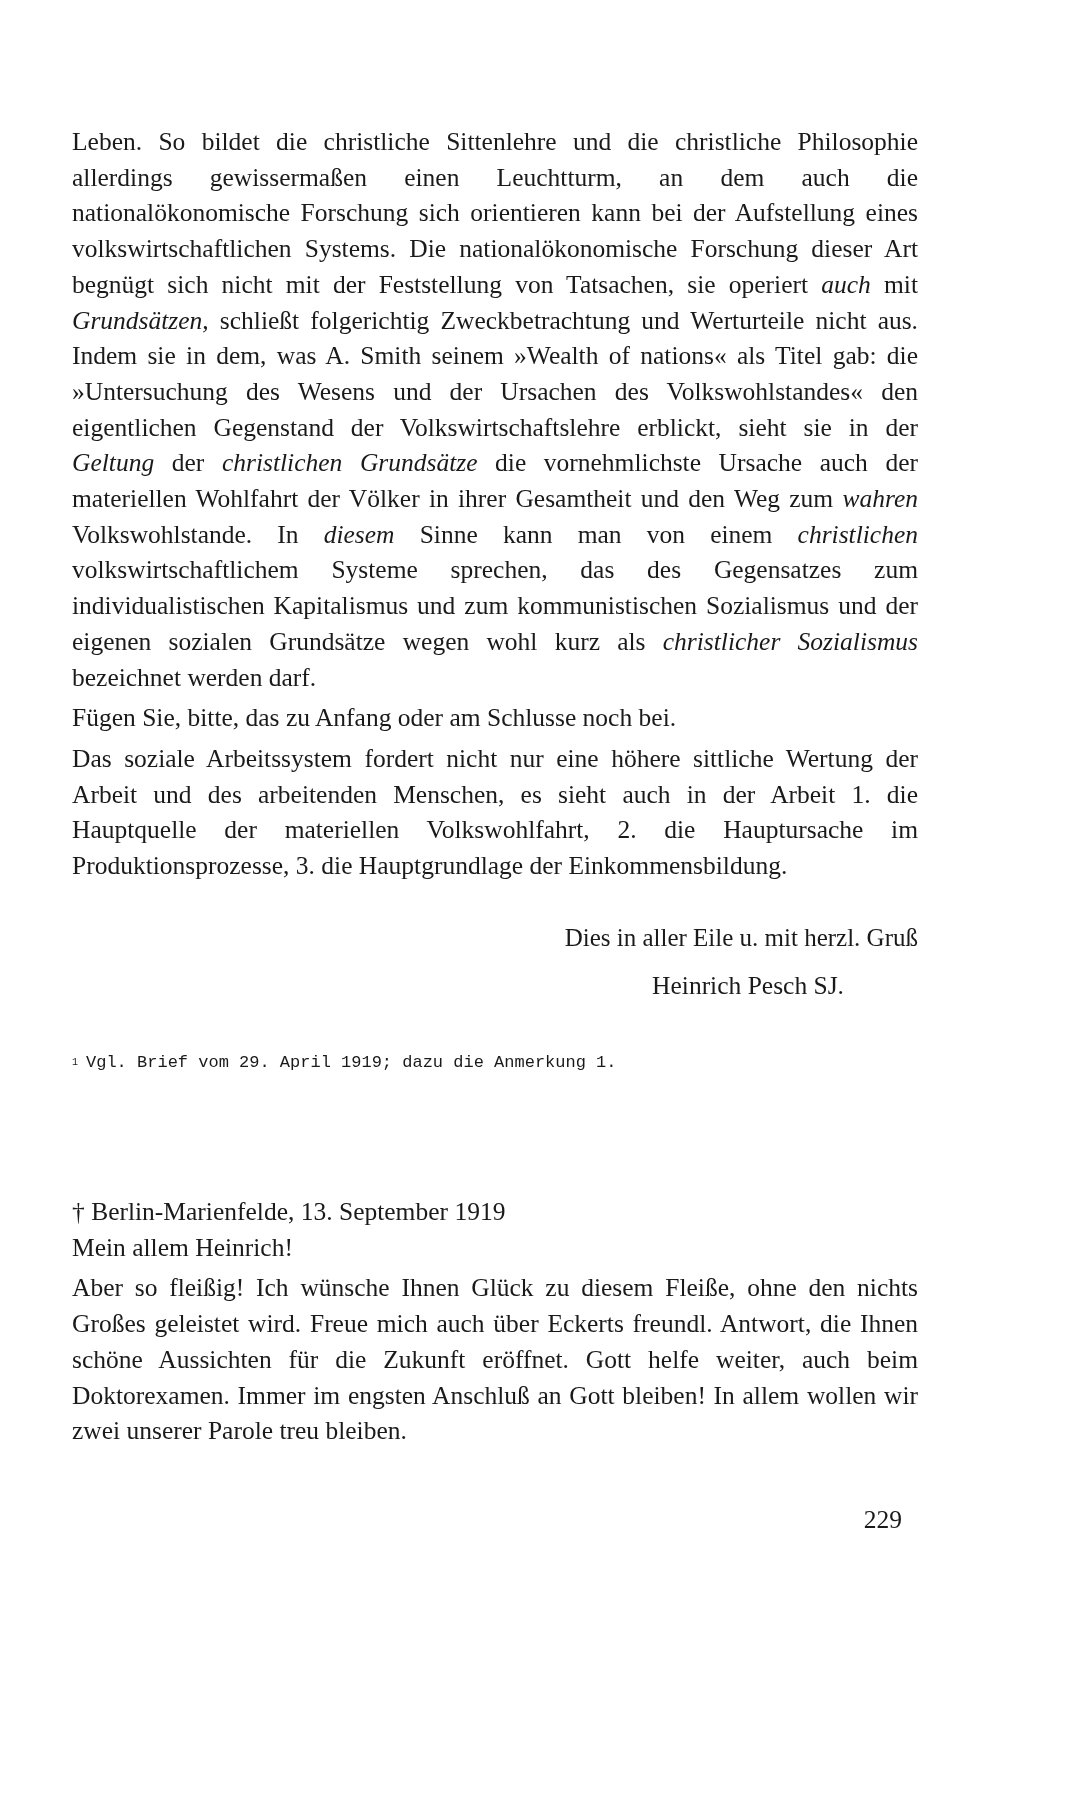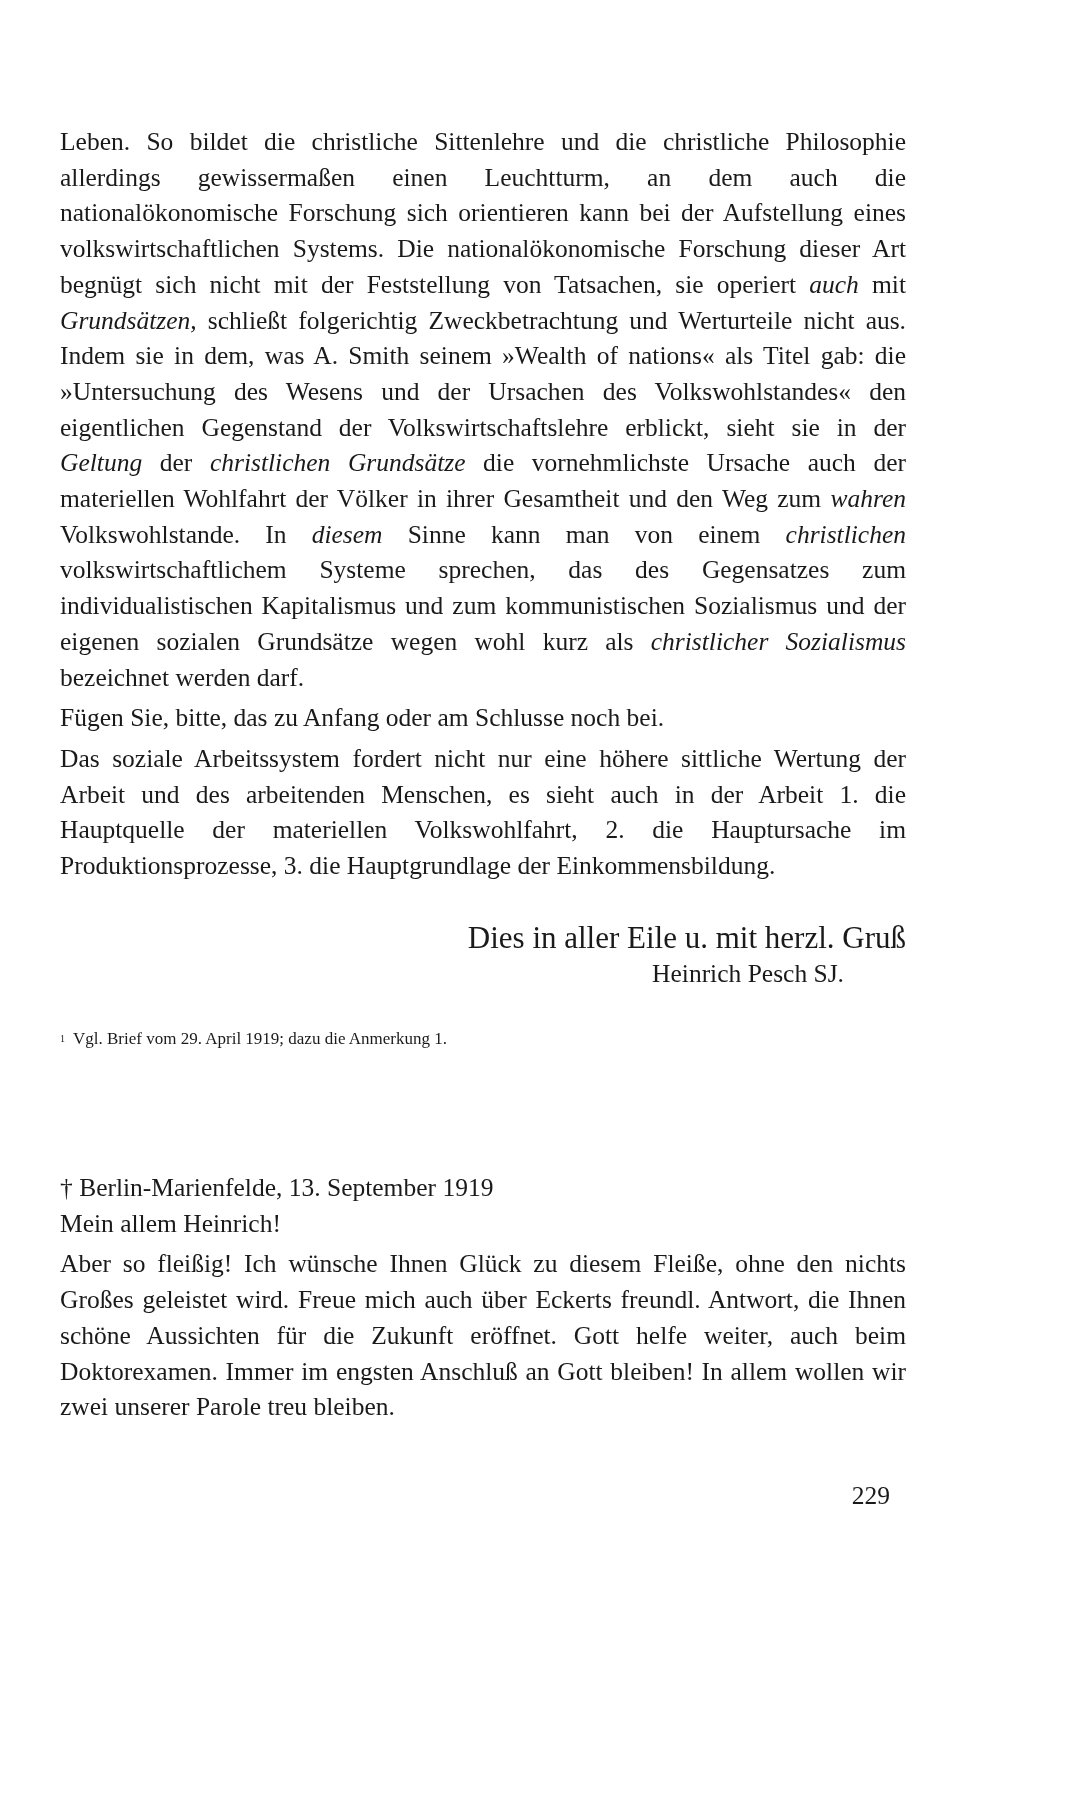--- a/index.html
+++ b/index.html
@@ -1,24 +1,24 @@
 <!DOCTYPE html>
 <html><head>
 <meta charset="utf-8">
 <style>
   html,body{margin:0;padding:0;background:#fff;}
   body{width:1083px;height:1814px;position:relative;overflow:hidden;
        font-family:"Liberation Serif","DejaVu Serif",serif;color:#1a1a1a;}
-  .page{position:absolute;left:60px;top:124px;width:846px;}
+  .page{position:absolute;left:72px;top:124px;width:846px;}
   .p{font-size:25.5px;line-height:35.7px;margin:0;text-align:justify;}
   .p.last-left{text-align-last:left;}
   .gap{height:5px;}
-  .sig1{text-align:right;font-size:31px;line-height:36px;margin:0;}
-  .sig2{text-align:right;font-size:25.5px;line-height:36px;margin:0;padding-right:62px;}
-  .fn{font-size:17px;line-height:22px;margin:0;}
+  .sig1{text-align:right;font-size:25px;line-height:36px;margin:0;}
+  .sig2{text-align:right;font-size:25.5px;line-height:36px;margin:12px;padding-right:62px;}
+  .fn{font-size:17px;line-height:22px;margin:0;font-family:Liberation Mono, monospace;}
   .fn sup{font-size:10px;margin-right:8px;vertical-align:top;}
   .dateline{font-size:25.5px;line-height:36px;margin:0;}
   .pno{text-align:right;font-size:25.5px;margin:16px;}
   i{font-style:italic;}
 </style>
 </head>
 <body>
 
 <div class="page">
   <p class="p last-left"><span>Leben. So bildet die christliche Sittenlehre und die christliche Philosophie allerdings gewissermaßen einen Leuchtturm, an dem auch die nationalökonomische Forschung sich orientieren kann bei der Aufstellung eines volkswirtschaftlichen Systems. Die nationalökonomische Forschung dieser Art begnügt sich nicht mit der Feststellung von Tatsachen, sie operiert </span><i>auch</i><span> mit </span><i>Grundsätzen,</i><span> schließt folgerichtig Zweckbetrachtung und Werturteile nicht aus. Indem sie in dem, was A. Smith seinem »Wealth of nations« als Titel gab: die »Untersuchung des Wesens und der Ursachen des Volkswohlstandes« den eigentlichen Gegenstand der Volkswirtschaftslehre erblickt, sieht sie in der </span><i>Geltung</i><span> der </span><i>christlichen Grundsätze</i><span> die vornehmlichste Ursache auch der materiellen Wohlfahrt der Völker in ihrer Gesamtheit und den Weg zum </span><i>wahren</i><span> Volkswohlstande. In </span><i>diesem</i><span> Sinne kann man von einem </span><i>christlichen</i><span> volkswirtschaftlichem Systeme sprechen, das des Gegensatzes zum individualistischen Kapitalismus und zum kommunistischen Sozialismus und der eigenen sozialen Grundsätze wegen wohl kurz als </span><i>christlicher Sozialismus</i><span> bezeichnet werden darf.</span></p>

